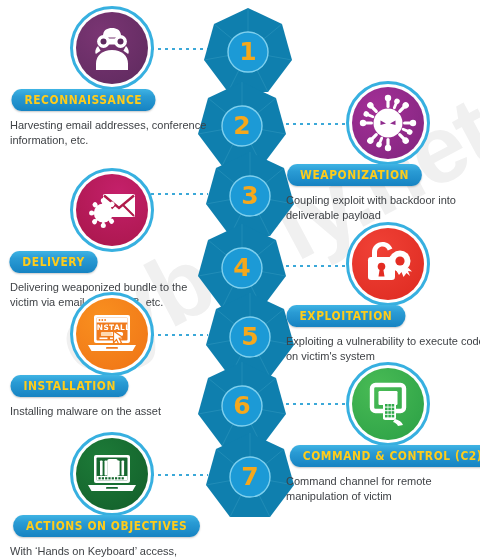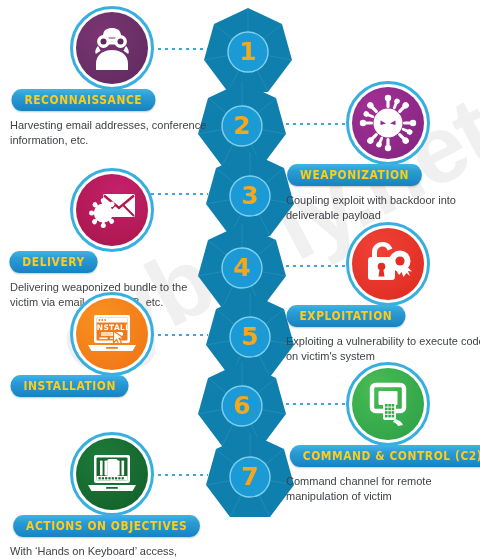--- a/index.html
+++ b/index.html
@@ -395,20 +395,21 @@
           <rect x="19" y="28" width="11" height="4" rx="1.6" fill="#ffd9b0"></rect>
           <rect x="17.5" y="33.5" width="8" height="1.6" fill="#ffffff"></rect>
           <rect x="28" y="33.5" width="12" height="1.6" fill="#ffffff"></rect>
           <path d="M6 41 h48 l-3.5 6 h-41 Z" fill="#ffffff"></path>
           <rect x="24" y="43" width="12" height="1.8" rx="0.9" fill="#f07b1d"></rect>
           <path d="M31.5 27 l0 12 l3-3.4 l2.3 4.6 l2.6-1.4 l-2.3-4.6 l4.5-0.3 Z" fill="#ffffff" stroke="#f07b1d" stroke-width="1.2"></path>
         </svg>
       </div>
     </div>
     <div class="pill">Installation</div>
+    <div class="caption">Installing malware on the asset</div>
   </div>
 
   <div class="stage-block right" style="top:362px;">
     <div class="icon-circle">
       <div class="icon-inner" style="background:radial-gradient(circle at 35% 28%, #49bb55, #2a9f45);">
         <svg width="58" height="58" viewBox="0 0 58 58" xmlns="http://www.w3.org/2000/svg">
           <rect x="13" y="10" width="32" height="26" rx="3.5" fill="none" stroke="#ffffff" stroke-width="4.4"></rect>
           <rect x="19.5" y="16" width="19" height="14" rx="1.2" fill="#ffffff"></rect>
           <rect x="24" y="40" width="10" height="4" rx="1" fill="#ffffff"></rect>
           <g fill="#ffffff">

